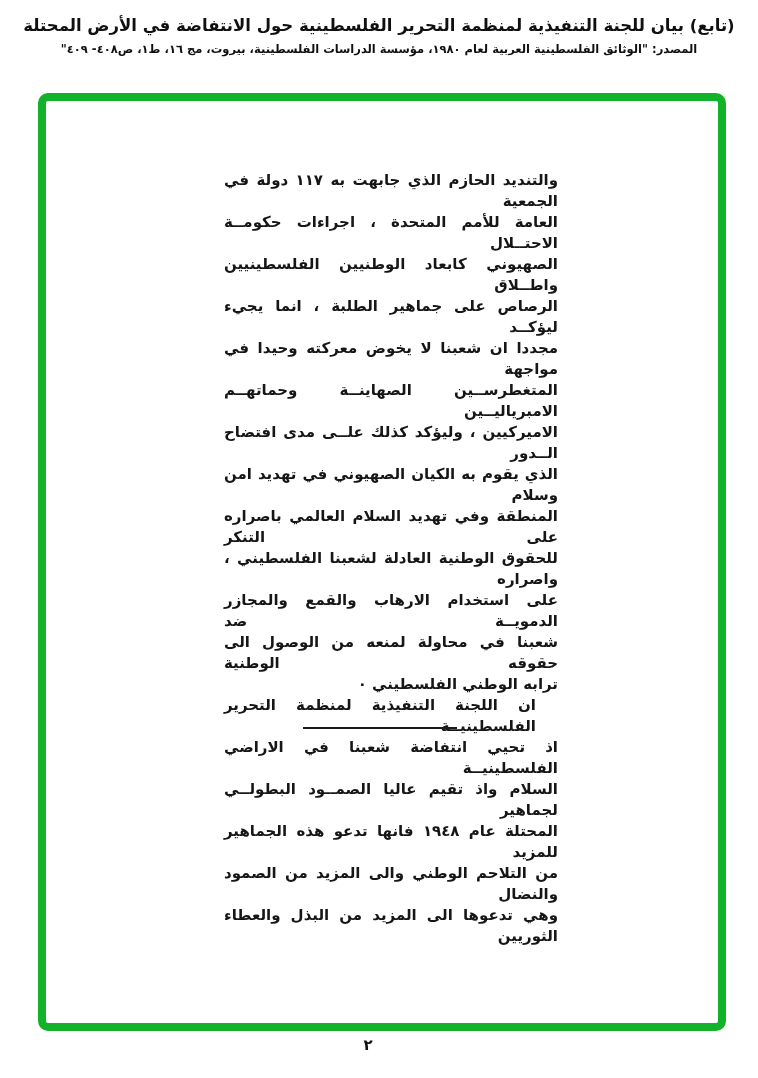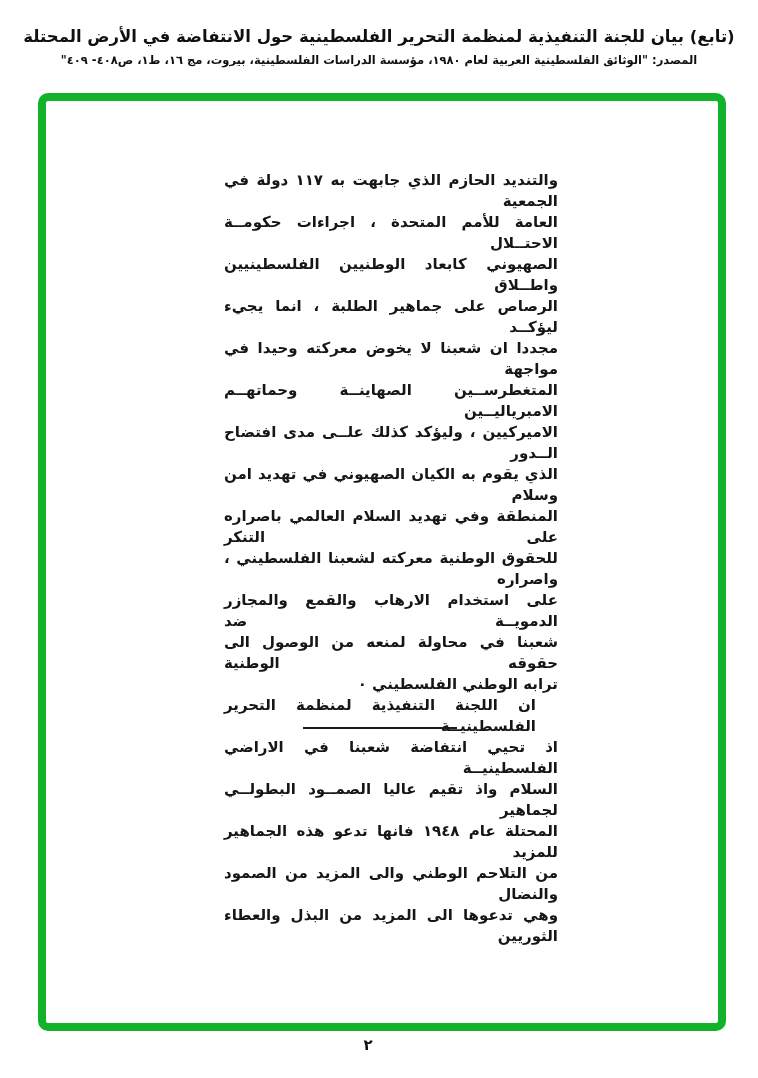--- a/index.html
+++ b/index.html
@@ -9,21 +9,20 @@
     background: #ffffff;
     font-family: "DejaVu Sans", sans-serif;
     overflow: hidden;
   }
   .header {
     position: absolute;
     top: 16px; left: 0; right: 0;
     text-align: center;
     direction: rtl;
     color: #101010;
-    margin-top: 11px;
   }
   .doc-title {
     font-size: 16.5px;
     font-weight: bold;
     letter-spacing: 0;
   }
   .doc-source {
     font-size: 11.5px;
     font-weight: bold;
     margin-top: 7px;
@@ -88,21 +87,21 @@
 <div class="body-text" style="color: rgb(22, 22, 22);">
   <div class="body-line">والتنديد الحازم الذي جابهت به ١١٧ دولة في الجمعية</div>
   <div class="body-line">العامة للأمم المتحدة ، اجراءات حكومــة الاحتــلال</div>
   <div class="body-line">الصهيوني كابعاد الوطنيين الفلسطينيين واطــلاق</div>
   <div class="body-line">الرصاص على جماهير الطلبة ، انما يجيء ليؤكــد</div>
   <div class="body-line">مجددا ان شعبنا لا يخوض معركته وحيدا في مواجهة</div>
   <div class="body-line">المتغطرســين الصهاينــة وحماتهــم الامبرياليــين</div>
   <div class="body-line">الاميركيين ، وليؤكد كذلك علــى مدى افتضاح الــدور</div>
   <div class="body-line">الذي يقوم به الكيان الصهيوني في تهديد امن وسلام</div>
   <div class="body-line">المنطقة وفي تهديد السلام العالمي باصراره على التنكر</div>
-  <div class="body-line">للحقوق الوطنية معركته لشعبنا الفلسطيني ، واصراره</div>
+  <div class="body-line">للحقوق الوطنية العادلة لشعبنا الفلسطيني ، واصراره</div>
   <div class="body-line">على استخدام الارهاب والقمع والمجازر الدمويــة ضد</div>
   <div class="body-line">شعبنا في محاولة لمنعه من الوصول الى حقوقه الوطنية</div>
   <div class="body-line para-end">ترابه الوطني الفلسطيني ٠</div>
   <div class="body-line para-indent">ان اللجنة التنفيذية لمنظمة التحرير الفلسطينيــة</div>
   <div class="body-line">اذ تحيي انتفاضة شعبنا في الاراضي الفلسطينيــة</div>
   <div class="body-line">السلام واذ تقيم عاليا الصمــود البطولــي لجماهير</div>
   <div class="body-line">المحتلة عام ١٩٤٨ فانها تدعو هذه الجماهير للمزيد</div>
   <div class="body-line">من التلاحم الوطني والى المزيد من الصمود والنضال</div>
   <div class="body-line">وهي تدعوها الى المزيد من البذل والعطاء الثوريين</div>
 

